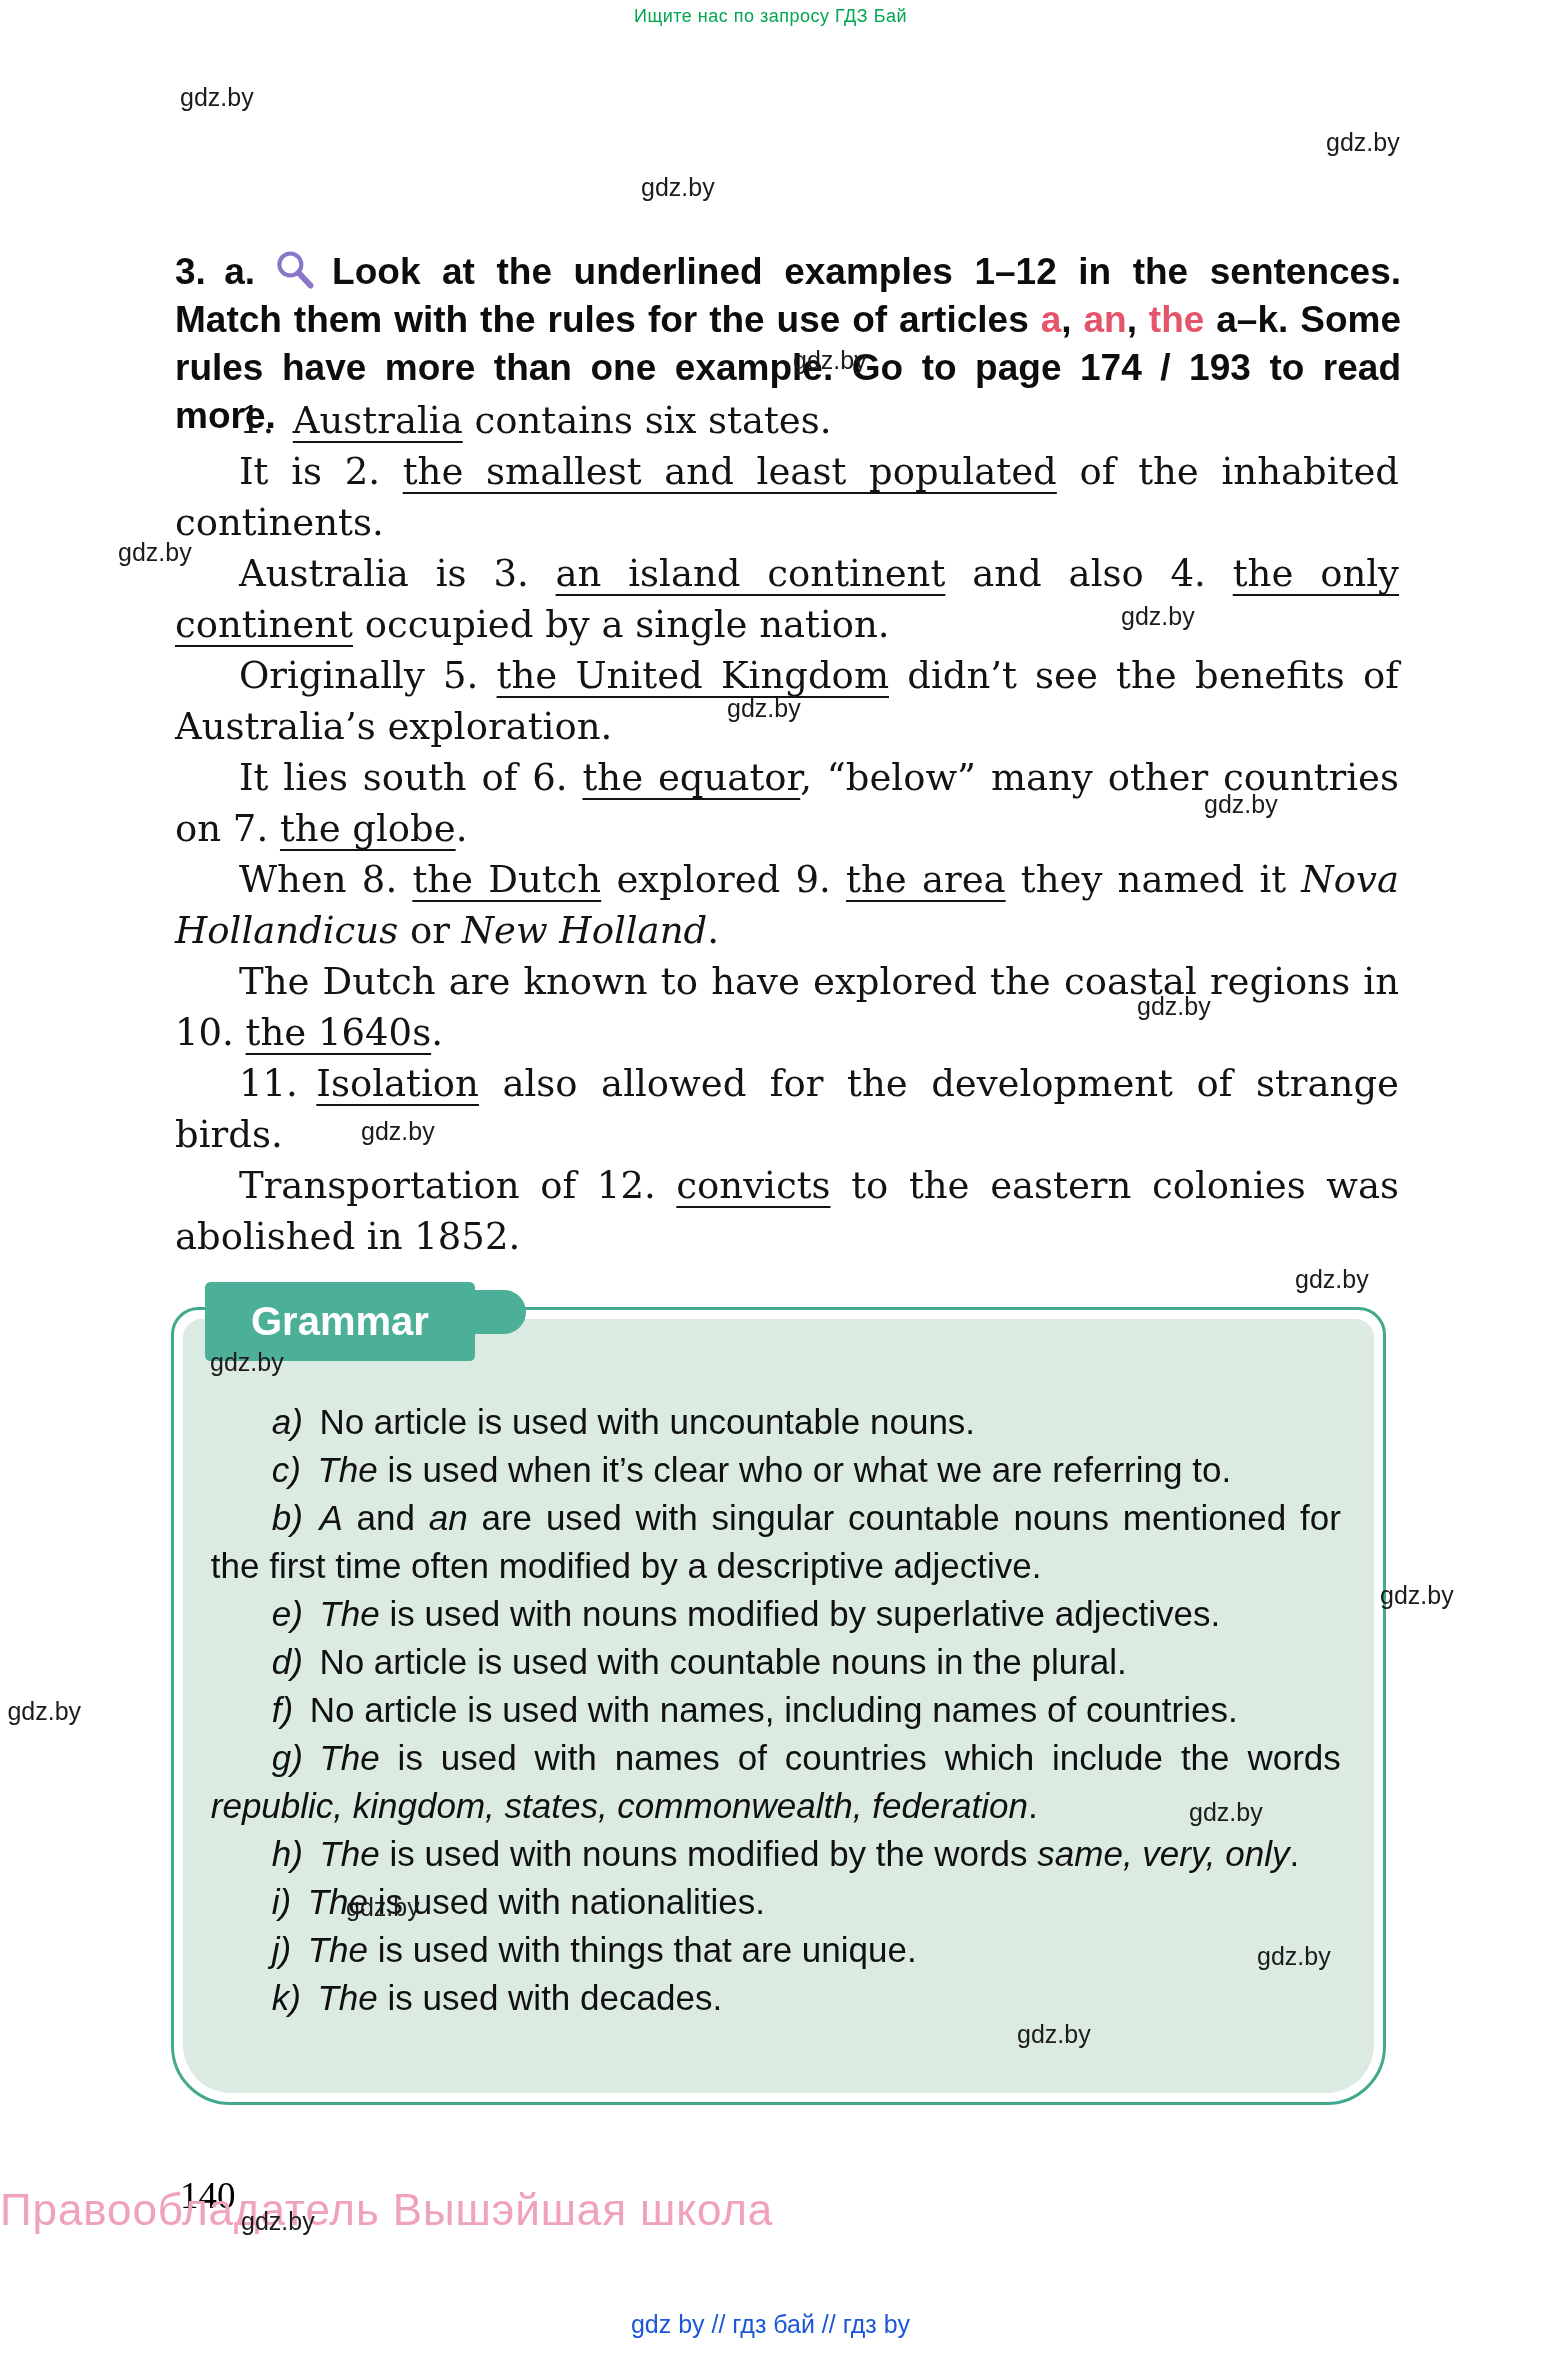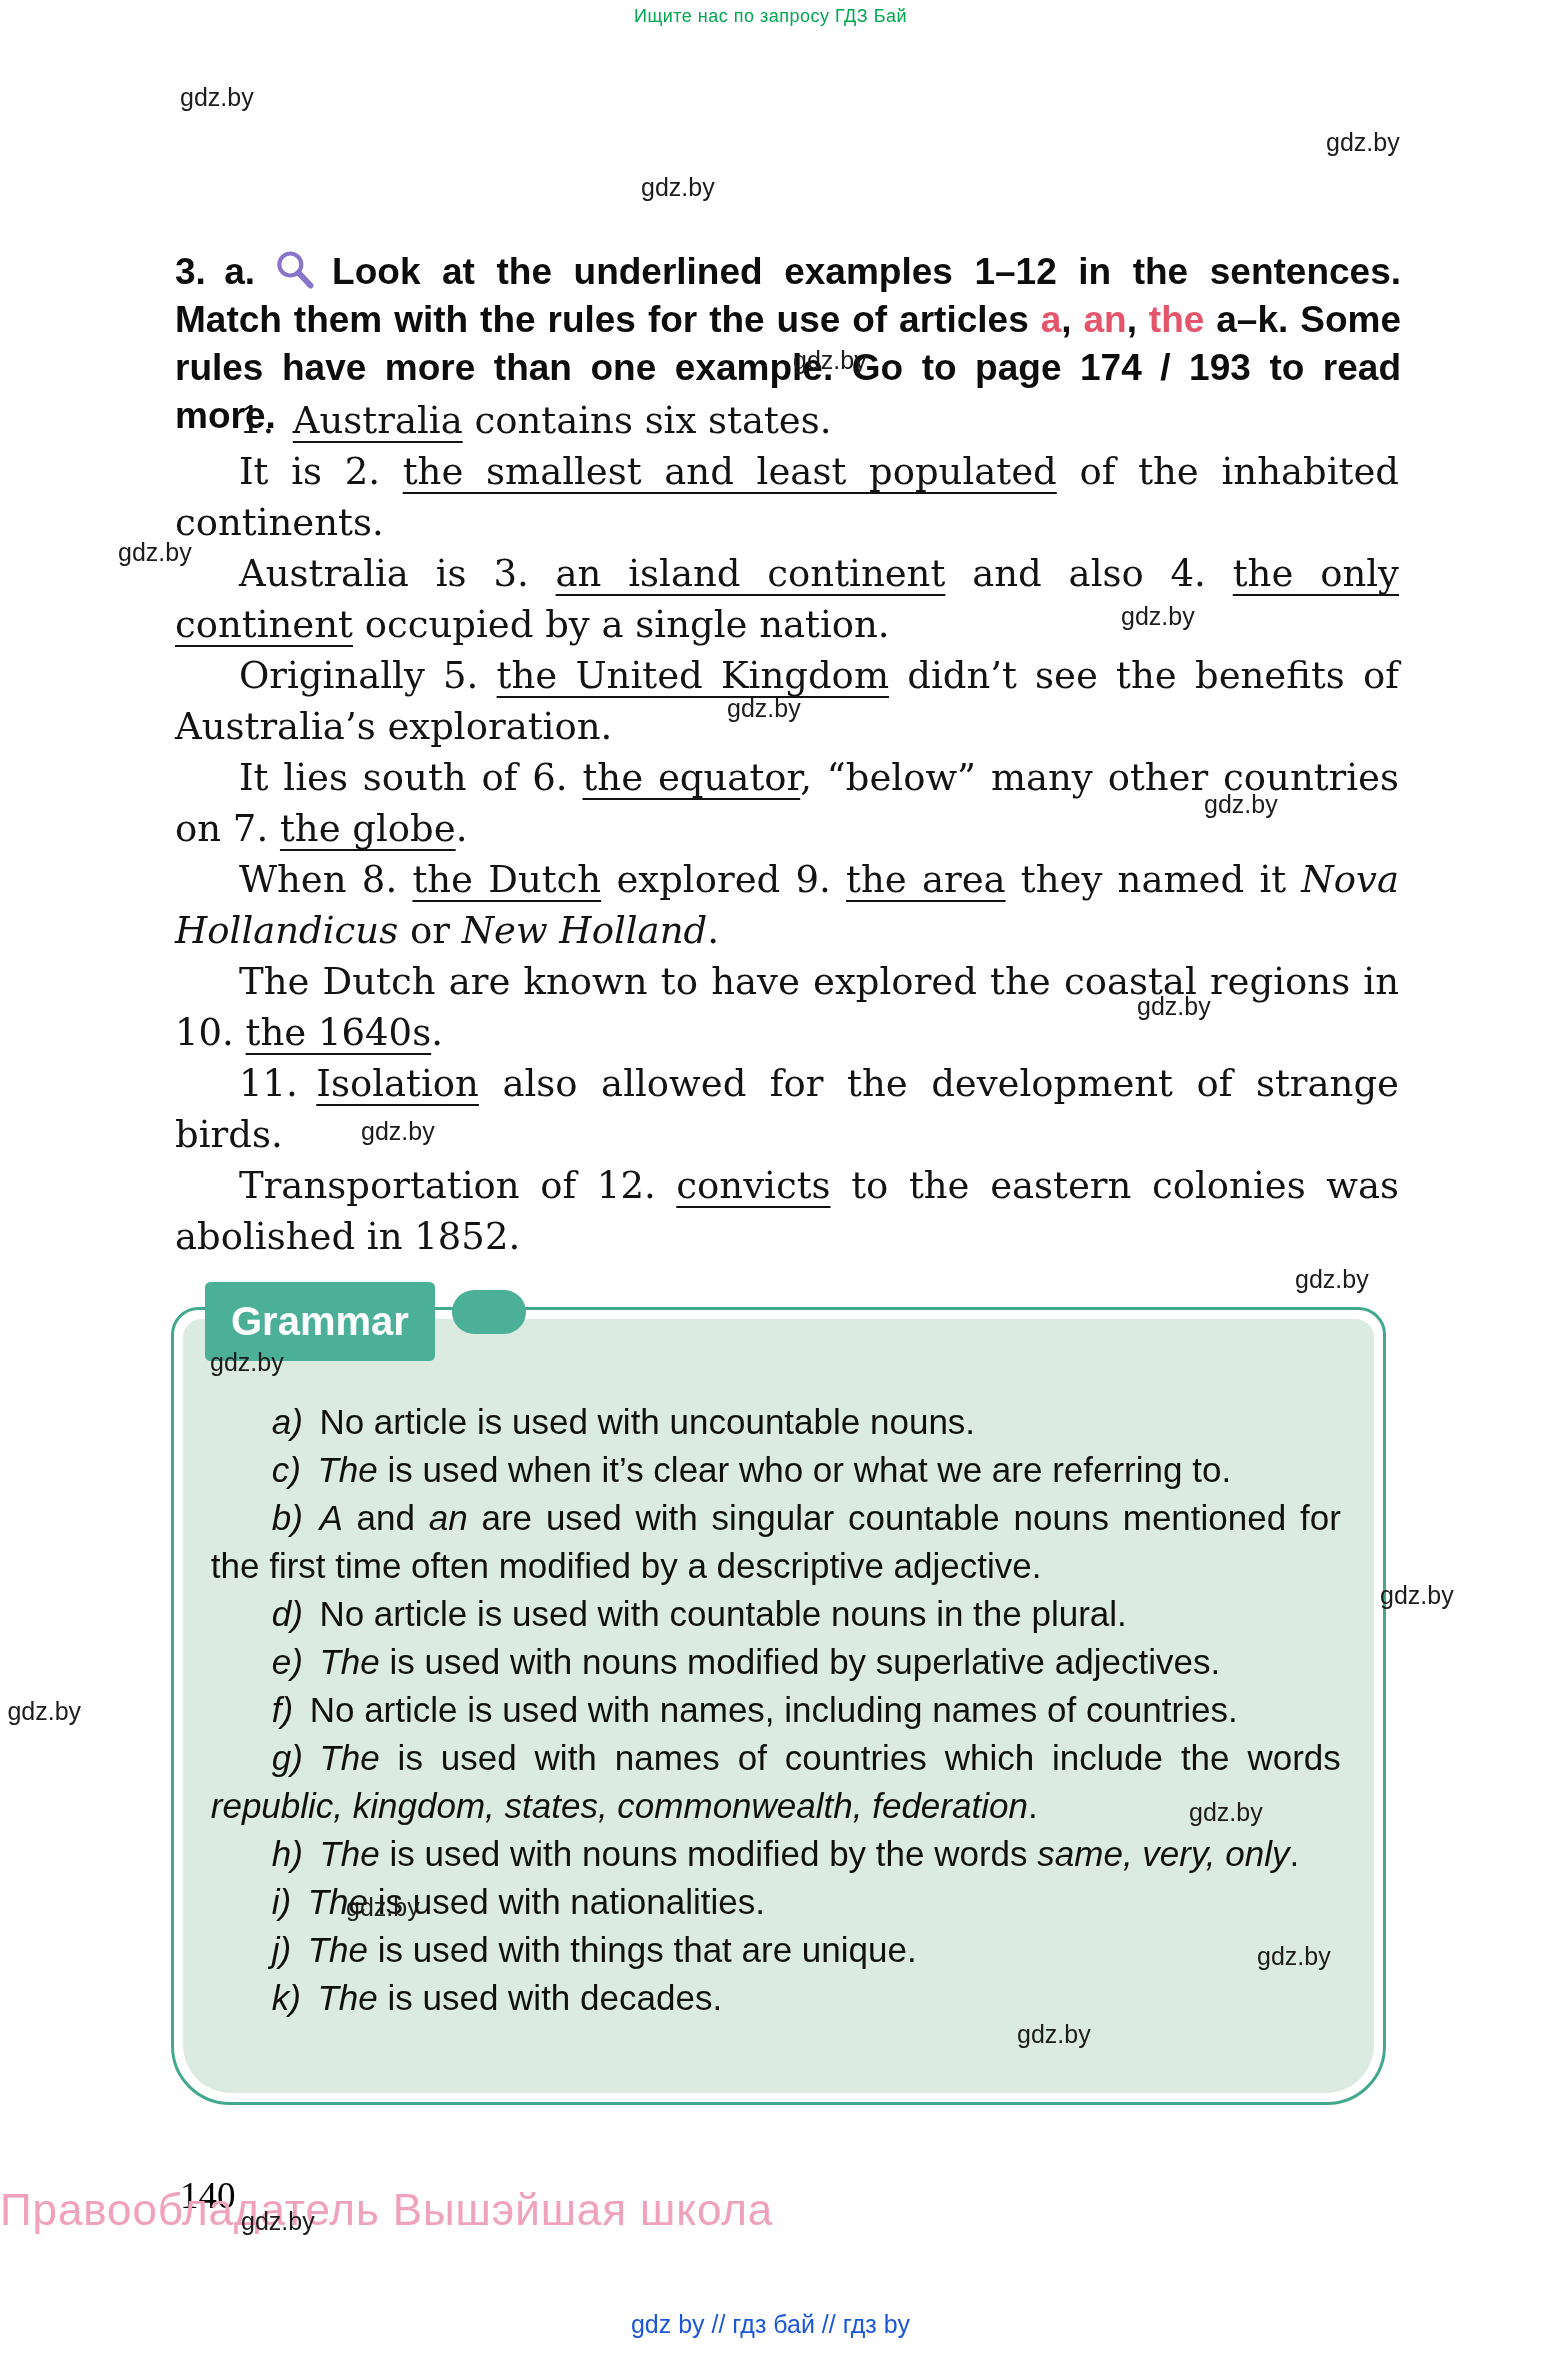--- a/index.html
+++ b/index.html
@@ -51,21 +51,21 @@
     position:absolute; left:9.2px; right:9.2px; top:9.2px; bottom:9.2px;
     background:#dcebe2; border-radius:18.4px 18.4px 48px 48px;
     padding:79px 33px 0 27.6px;
     font-size:35px; line-height:48px; color:#101010; text-align:justify;
   }
   .grammar-inner p { text-indent:61px; }
   .rule-letter { font-style:italic; padding-right:16.5px; }
   .grammar-tab {
     position:absolute; left:31px; top:-27.6px; height:79px; z-index:2;
     background:#4cb099; color:#ffffff; font-weight:bold; font-size:40px;
-    line-height:79px; padding:0 26px; border-radius:5.5px;
+    line-height:79px; padding:0 46px; border-radius:5.5px;
   }
   .grammar-notch {
     position:absolute; left:278px; top:-20px; width:74px; height:44px; z-index:1;
     background:#4cb099; border-radius:22px;
   }
 
   .pageno {
     position:absolute; left:180px; top:2174px;
     font-family:Liberation Serif, serif; font-size:37px; color:#000000;
   }
@@ -126,22 +126,22 @@
 
   <div class="grammar-box">
     <div class="grammar-notch"></div>
     <div class="grammar-tab">
       <span>Grammar</span>
     </div>
     <div class="grammar-inner">
       <p><span class="rule-letter">a)</span><span><span>No article is used with uncountable nouns.</span></span></p>
       <p><span class="rule-letter">c)</span><span><span class="seg-i">The</span><span> is used when it’s clear who or what we are referring to.</span></span></p>
       <p><span class="rule-letter">b)</span><span><span class="seg-i">A</span><span> and </span><span class="seg-i">an</span><span> are used with singular countable nouns mentioned for the first time often modified by a descriptive adjective.</span></span></p>
+      <p><span class="rule-letter">e)</span><span><span class="seg-i">The</span><span> is used with nouns modified by superlative adjectives.</span></span></p>
       <p><span class="rule-letter">d)</span><span><span>No article is used with countable nouns in the plural.</span></span></p>
-      <p><span class="rule-letter">e)</span><span><span class="seg-i">The</span><span> is used with nouns modified by superlative adjectives.</span></span></p>
       <p><span class="rule-letter">f)</span><span><span>No article is used with names, including names of countries.</span></span></p>
       <p><span class="rule-letter">g)</span><span><span class="seg-i">The</span><span> is used with names of countries which include the words </span><span class="seg-i">republic, kingdom, states, commonwealth, federation</span><span>.</span></span></p>
       <p><span class="rule-letter">h)</span><span><span class="seg-i">The</span><span> is used with nouns modified by the words </span><span class="seg-i">same, very, only</span><span>.</span></span></p>
       <p><span class="rule-letter">i)</span><span><span class="seg-i">The</span><span> is used with nationalities.</span></span></p>
       <p><span class="rule-letter">j)</span><span><span class="seg-i">The</span><span> is used with things that are unique.</span></span></p>
       <p><span class="rule-letter">k)</span><span><span class="seg-i">The</span><span> is used with decades.</span></span></p>
     </div>
   </div>
 
   <div class="pageno">140</div>

